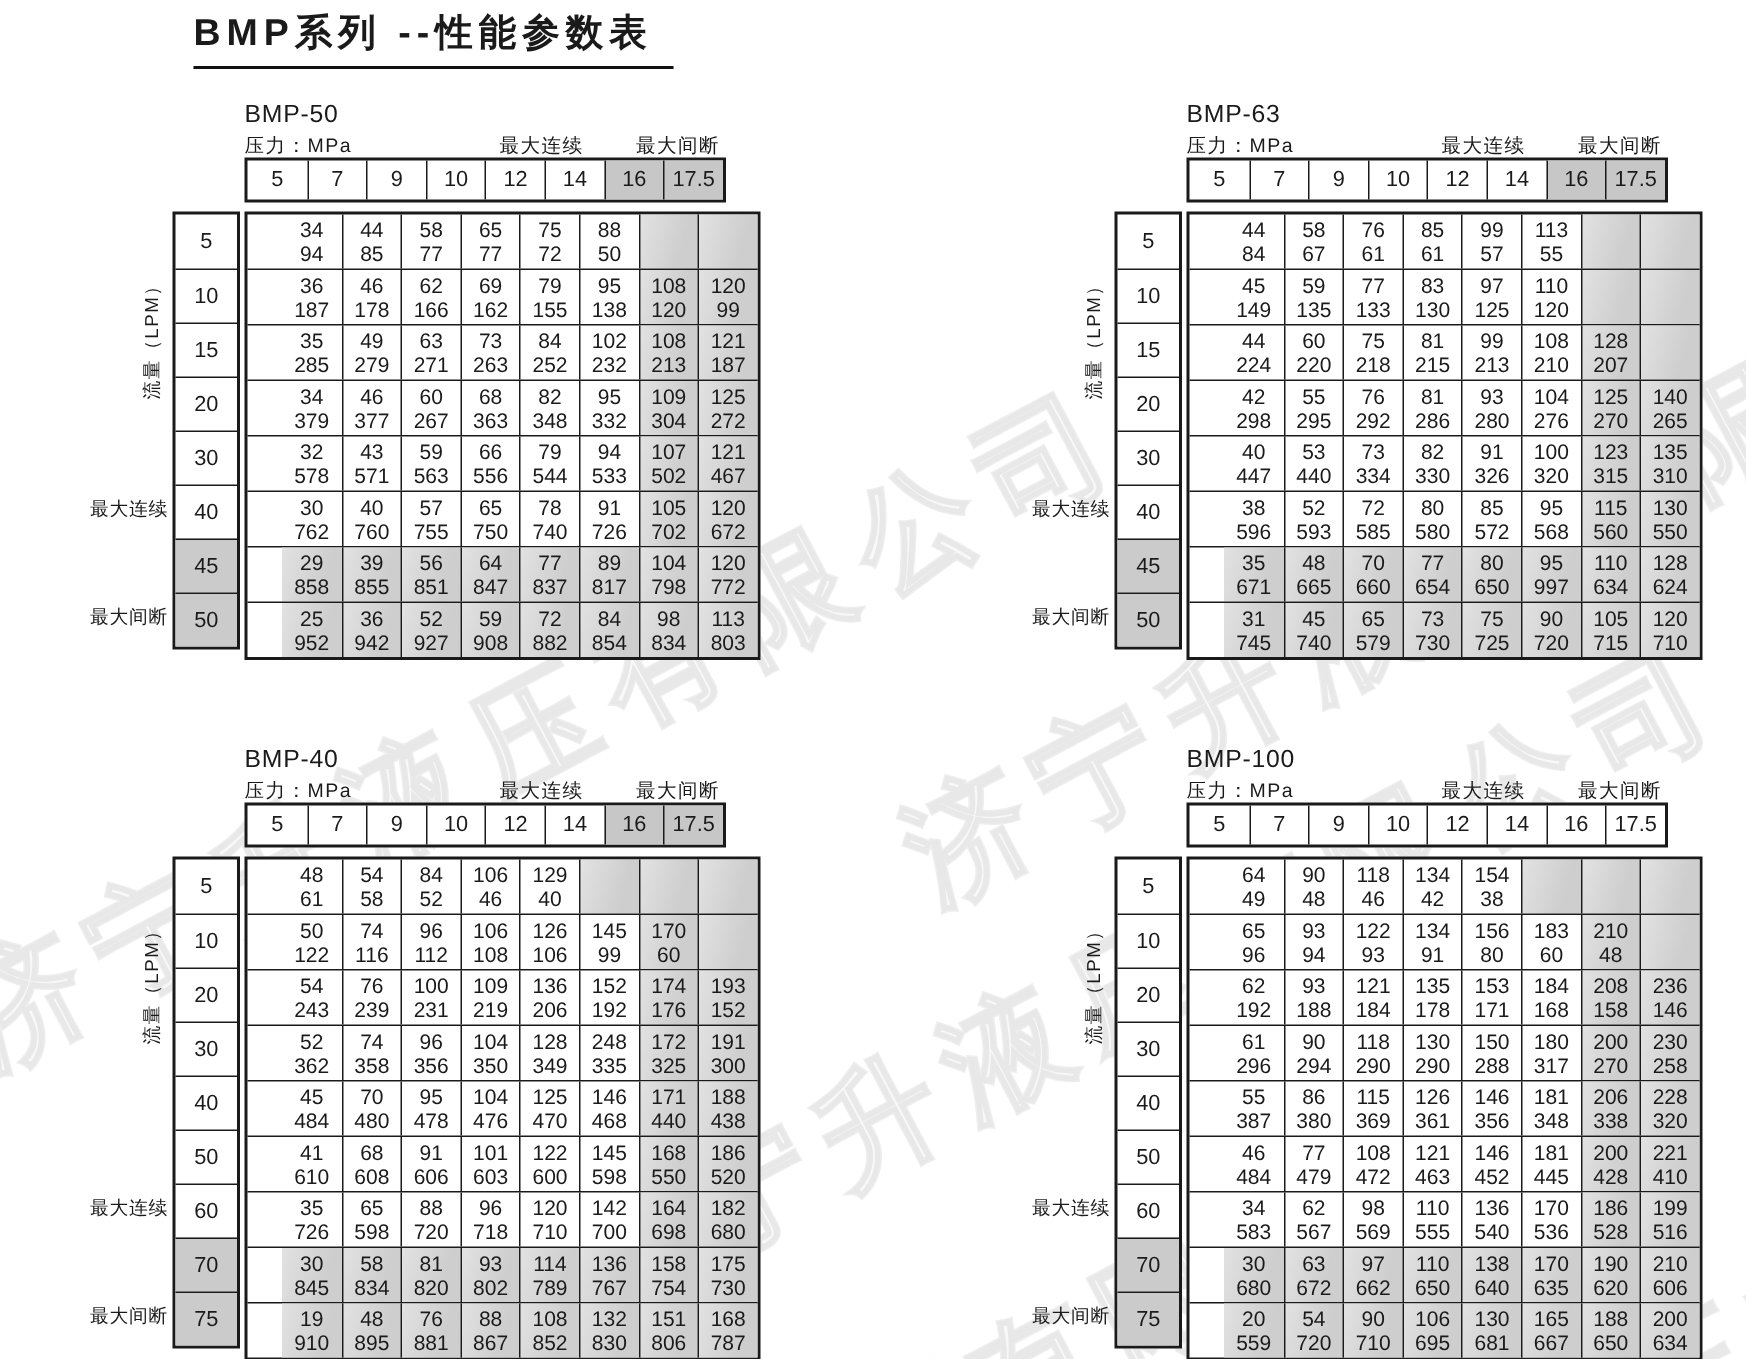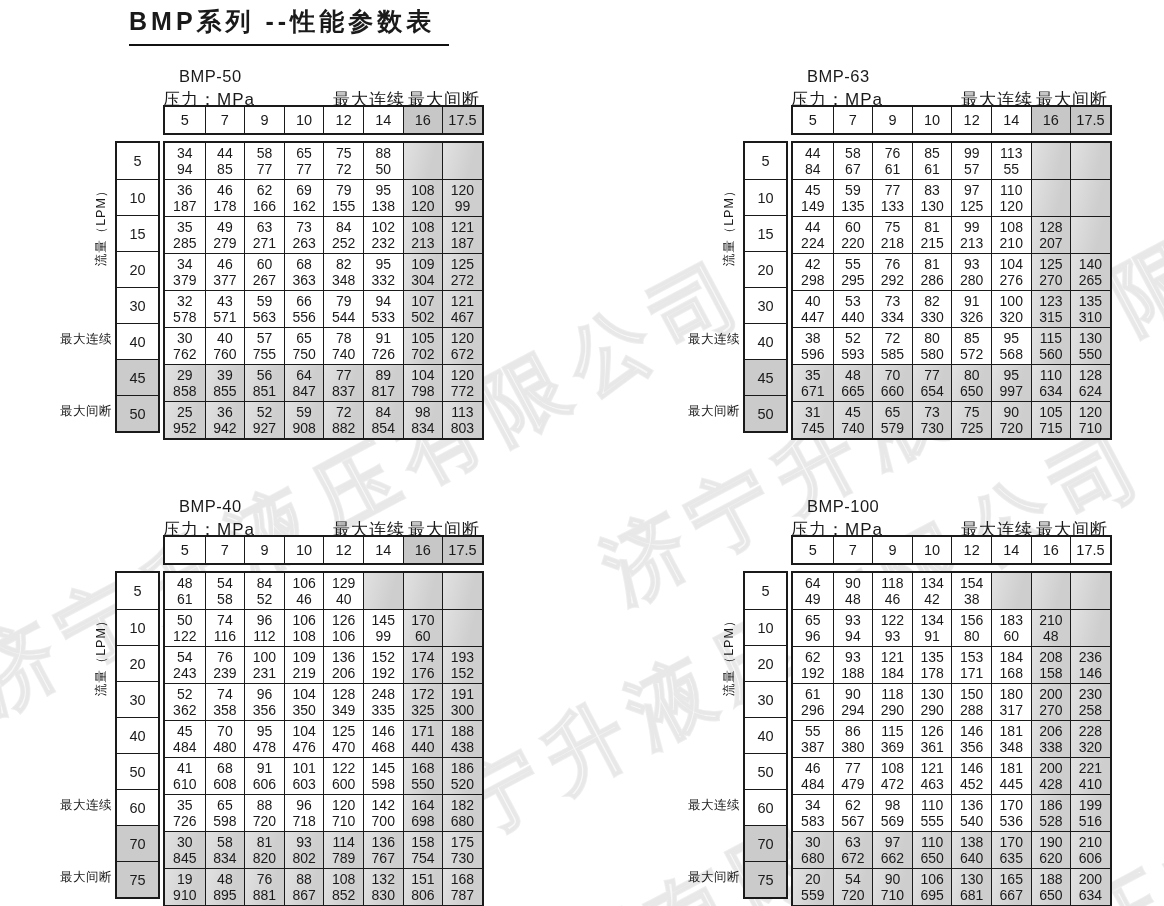--- a/index.html
+++ b/index.html
@@ -7,42 +7,42 @@
     font-family:"Liberation Sans","DejaVu Sans",sans-serif; color:#1a1a1a; position:relative; }
 
   .wm { position:absolute; z-index:0; font-size:82px; font-weight:bold; letter-spacing:14px;
     white-space:nowrap; transform:rotate(-28deg); color:rgba(130,130,130,0.06);
     -webkit-text-stroke:2px rgba(150,150,150,0.16); pointer-events:none; }
 
   .page-title { position:absolute; left:103px; top:5px; z-index:2; font-size:25px; font-weight:bold;
     letter-spacing:4px; border-bottom:2px solid #111; padding-bottom:6px; padding-right:14px;margin-left:26px; }
 
   .ptable { position:absolute; z-index:1; width:482px; }
-  .t-title { position:absolute; left:106px; top:0; font-size:16.5px; letter-spacing:0.5px;margin-left:16px; }
-  .t-meta  { position:absolute; left:106px; top:20px; width:317px; height:17px; font-size:17px; }
+  .t-title { position:absolute; left:106px; top:0; font-size:16.5px; letter-spacing:0.5px; }
+  .t-meta  { position:absolute; left:106px; top:20px; width:317px; height:17px; font-size:13px; }
   .m-press { position:absolute; left:0; top:1px; letter-spacing:1px; }
   .m-cont  { position:absolute; left:170px; top:1px; letter-spacing:1px; }
   .m-int   { position:absolute; right:0;  top:1px; letter-spacing:1px; }
 
   .hgrid { position:absolute; left:106px; top:38px; display:flex; border:2px solid #1a1a1a; background:#fff; }
   .hcell { width:39.6px; height:26px; border-left:1.4px solid #1a1a1a;
     display:flex; align-items:center; justify-content:center; font-size:14.5px; }
   .hcell:first-child { border-left:none; }
   .hcell.hshaded { background:#c7c7c7; }
 
   .fcol { position:absolute; left:58px; top:74px; display:flex; flex-direction:column;
     border:2px solid #1a1a1a; background:#fff; }
   .fcell { width:41px; height:36px; border-top:1.4px solid #1a1a1a;
     display:flex; align-items:center; justify-content:center; font-size:14.5px; }
   .fcell:first-child { border-top:none; }
   .fcell.shadedf { background:#cbcbcb; }
 
   .grid { position:absolute; left:106px; top:74px; display:flex; flex-direction:column;
     border:2px solid #1a1a1a; background:#fff; }
-  .grow { display:flex; border-top:1.4px solid #1a1a1a; }
+  .grow { display:flex; border-top:1.4px solid #1a1a1a;padding-left:23px; }
   .grow:first-child { border-top:none; }
   .gcell { width:39.6px; height:36px; border-left:1.4px solid #1a1a1a;
     display:flex; flex-direction:column; align-items:center; justify-content:center;
     font-size:14px; line-height:16px; }
   .gcell:first-child { border-left:none; }
   .gcell.shaded { background:linear-gradient(105deg,#e2e2e2 0%,#cecece 70%); }
 
   .scol { position:absolute; left:0; top:74px; width:55px; display:flex; flex-direction:column; }
   .slabel { height:36px; display:flex; align-items:center; justify-content:flex-end;
     font-size:12.5px; letter-spacing:0.5px; white-space:nowrap; }

